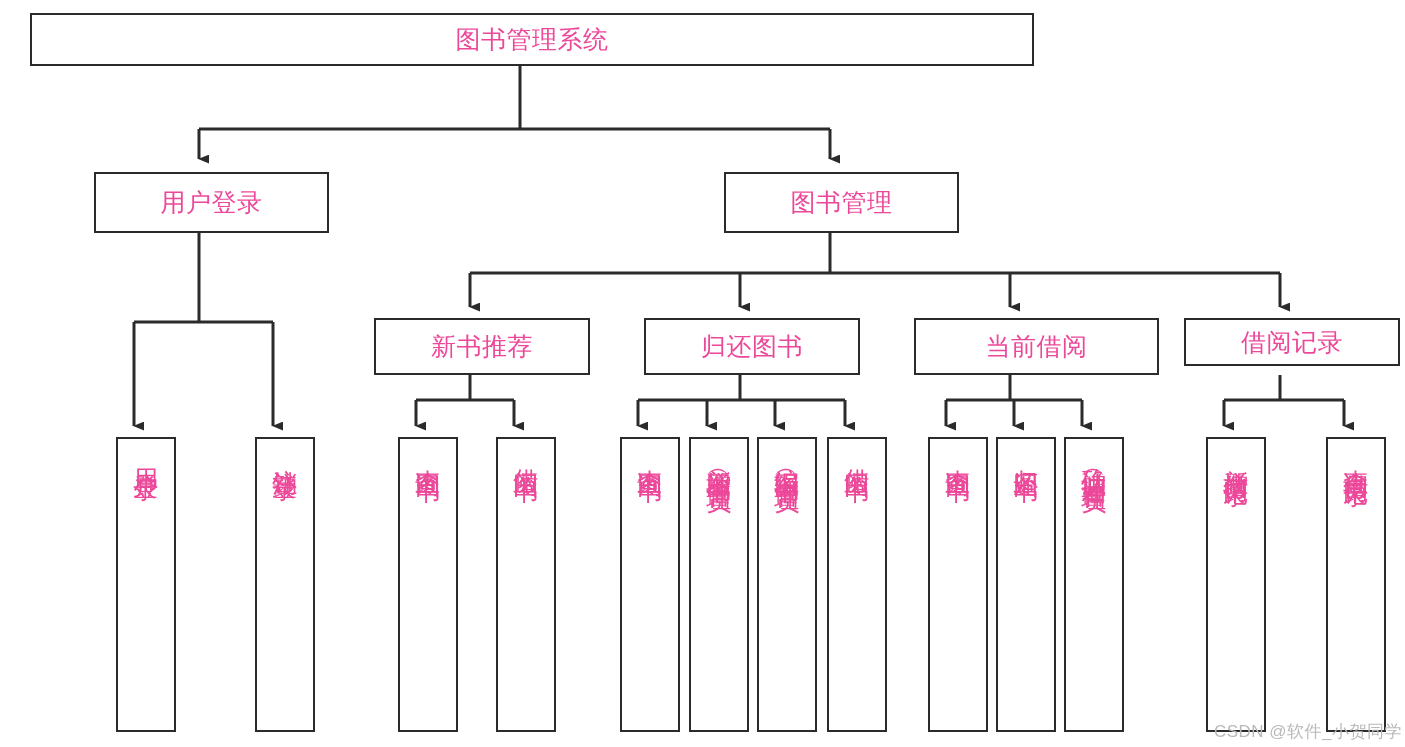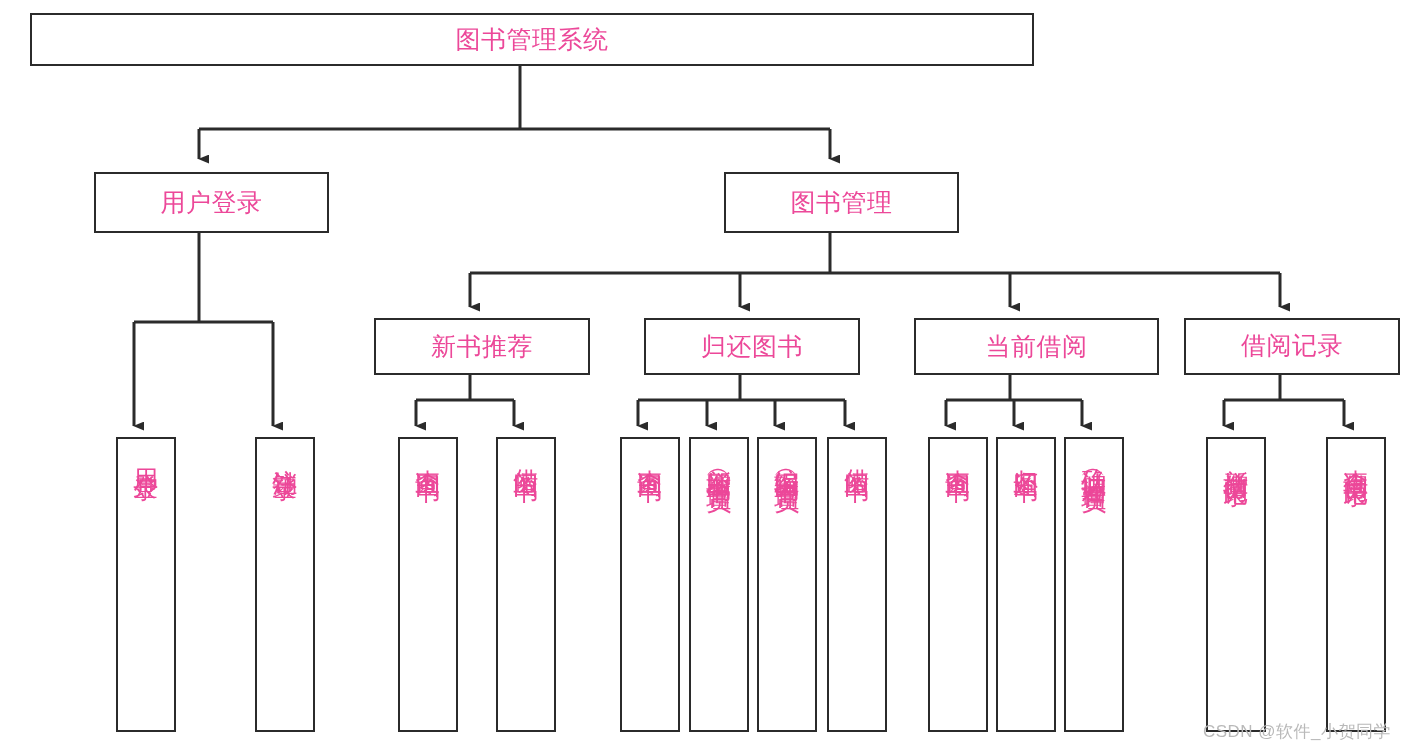--- a/index.html
+++ b/index.html
@@ -61,21 +61,21 @@
   .node.vert .node-label {
     writing-mode: vertical-rl;
     text-orientation: upright;
     font-size: 25px;
     line-height: 1.05;
     letter-spacing: 3px;
     white-space: nowrap;
   }
   .watermark {
     position: absolute;
-    right: 14px;
+    right: 3px;
     bottom: 4px;
     font-size: 17px;
     color: #b9b9b9;
     white-space: nowrap;
     letter-spacing: 0.5px;
   }
 </style>
 </head>
 <body>
 
@@ -148,21 +148,21 @@
   </div>
 
   <div class="node horiz" style="left:632px; top:318px; width:216px; height:57px;">
     <span class="node-label">归还图书</span>
   </div>
 
   <div class="node horiz" style="left:902px; top:318px; width:245px; height:57px;">
     <span class="node-label">当前借阅</span>
   </div>
 
-  <div class="node horiz" style="left:1172px; top:318px; width:216px; height:57px;font-family:Liberation Serif, serif;">
+  <div class="node horiz" style="left:1172px; top:318px; width:216px; height:48px;">
     <span class="node-label">借阅记录</span>
   </div>
 
   <div class="node vert" style="left:104px; top:437px; width:60px; height:295px;">
     <span class="node-label">用户登录</span>
   </div>
 
   <div class="node vert" style="left:243px; top:437px; width:60px; height:295px;">
     <span class="node-label">注销登录</span>
   </div>

